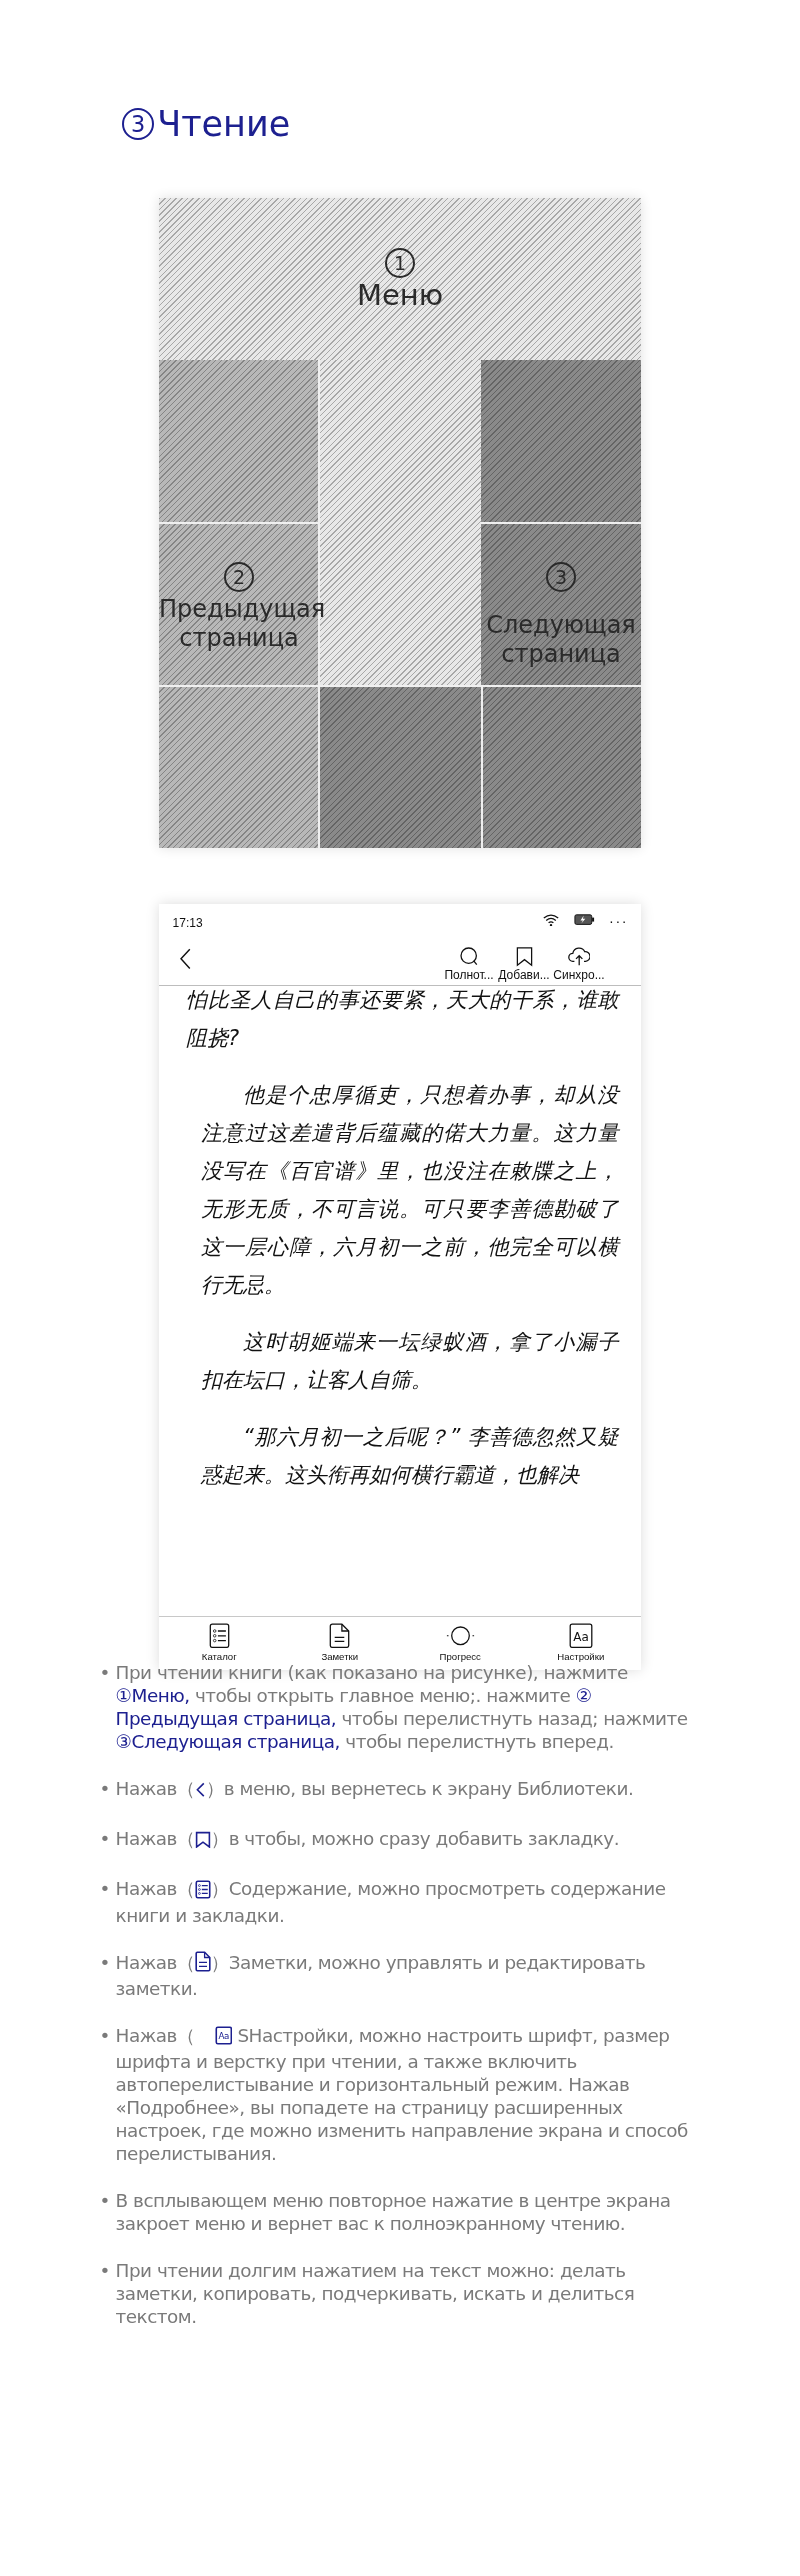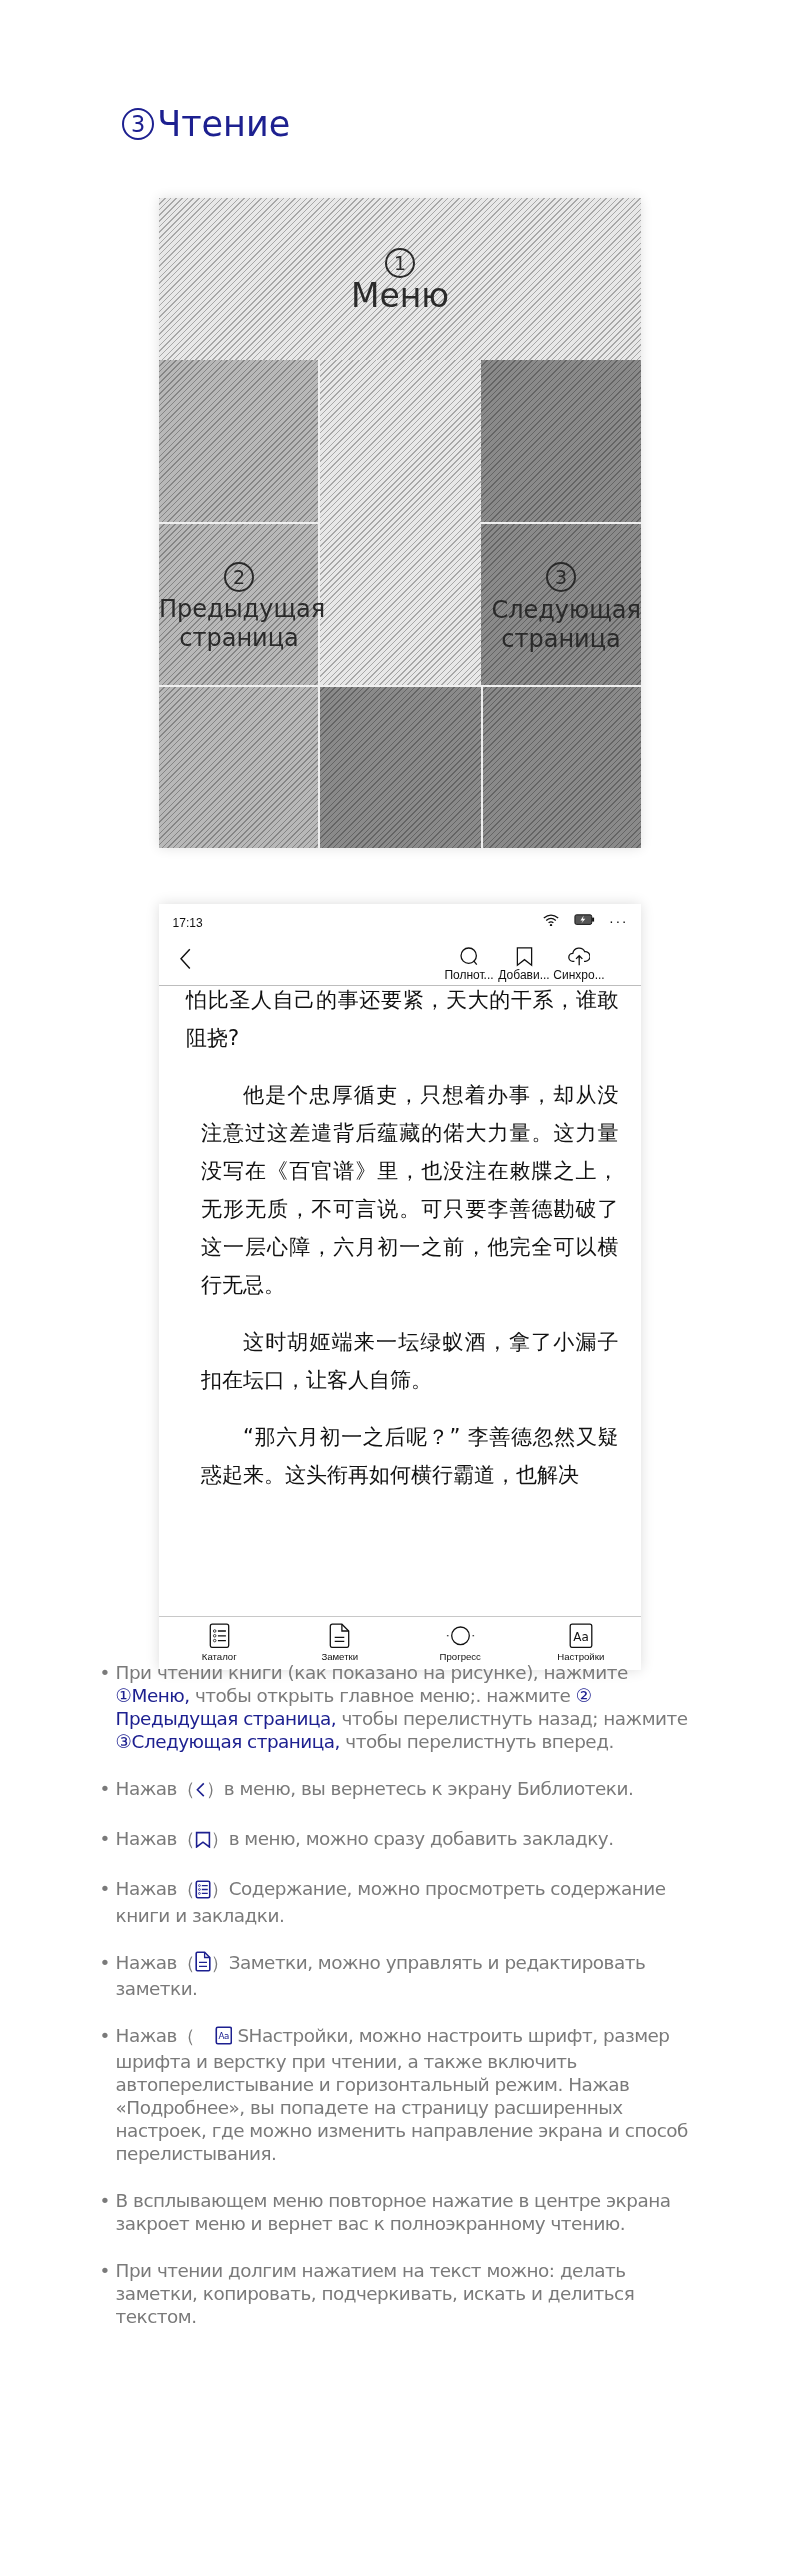--- a/index.html
+++ b/index.html
@@ -23,21 +23,21 @@
 
   
   .device { position: absolute; left: 159px; top: 904px; width: 482px; height: 766px; background: #fff; box-shadow: 0 0 12.8px rgba(0,0,0,0.14); overflow: hidden; }
   .status { position: absolute; left: 0; right: 0; top: 0; height: 32px; font-size: 12px; color: #111; }
   .status .time { position: absolute; left: 13.6px; top: 12px; }
   .status .icons { position: absolute; right: 12.8px; top: 9.6px; display: flex; gap: 14.4px; align-items: center; }
   .topbar { position: absolute; left: 0; right: 0; top: 32px; height: 50px; border-bottom: 1.6px solid #bdbdbd; }
   .back { position: absolute; left: 17.6px; top: 9.6px; width: 24px; height: 29px; cursor: pointer; }
   .tb-btn { position: absolute; top: 9.6px; width: 56px; text-align: center; font-size: 12px; color: #111; cursor: pointer; }
   .tb-btn svg { display: block; margin: 0 auto 1.6px; }
-  .page { position: absolute; left: 27px; right: 22.4px; top: 80px; font-family: "DejaVu Sans", sans-serif; font-size: 21px; line-height: 38px; color: #111; }
+  .page { position: absolute; left: 27px; right: 22.4px; top: 80px; font-family: "DejaVu Sans", sans-serif; font-size: 21px; line-height: 38px; color: #111; font-style: italic; }
   .page p { margin-bottom: 19px; text-align: justify; }
   .page p.ind { text-indent: 42px; margin-left: 15px; }
   .bottombar { position: absolute; left: 0; right: 0; bottom: 0; height: 54px; border-top: 1.6px solid #c8c8c8; background: #fff; display: flex; }
   .bb-btn { flex: 1; text-align: center; font-size: 9.6px; color: #111; padding-top: 5.6px; cursor: pointer; }
   .bb-btn svg { display: block; margin: 0 auto 3.2px; }
 
   
   .bullets { position: absolute; left: 98px; top: 1616px; width: 592px; font-size: 18.4px; line-height: 23px; color: #7a7a7a; font-family: "DejaVu Sans", sans-serif; letter-spacing: -0.5px; margin-top: 45px; }
   .bullet { position: relative; padding-left: 17.6px; margin-bottom: 24px; }
   .bullet::before { content: "•"; position: absolute; left: 1.6px; top: 0; color: #7a7a7a; }
@@ -69,30 +69,30 @@
   <div class="zone z-dark" style="left:160px;top:488px;width:162px;height:162px;"></div>
 
   <div class="gridline-v" style="left:159px;top:162px;height:488px;"></div>
   <div class="gridline-v" style="left:322px;top:488px;height:162px;"></div>
   <div class="gridline-h" style="left:0;top:324px;width:160px;"></div>
   <div class="gridline-h" style="left:322px;top:324px;width:160px;"></div>
   <div class="gridline-h" style="left:0;top:487px;width:482px;"></div>
 
   <div class="zone-label" style="left:0;width:482px;top:50px;">
     <div><span class="circ">1</span></div>
-    <div class="zone-text" style="font-size:33px;">Меню</div>
+    <div class="zone-text" style="font-size:29px;">Меню</div>
   </div>
   <div class="zone-label" style="left:0;width:160px;top:364px;">
     <div><span class="circ">2</span></div>
     <div class="zone-text">Предыдущая</div>
     <div class="zone-text" style="margin-top:0;">страница</div>
   </div>
   <div class="zone-label" style="left:322px;width:160px;top:364px;">
     <div><span class="circ">3</span></div>
-    <div class="zone-text" style="margin-top:4px;text-align:right;">Следующая</div>
+    <div class="zone-text" style="margin-top:19px;">Следующая</div>
     <div class="zone-text" style="margin-top:0;">страница</div>
   </div>
 </div>
 
 <div class="device">
   <div class="status">
     <span class="time">17:13</span>
     <div class="icons">
       <span>
         <svg width="16" height="12.8" viewBox="0 0 20 16">
@@ -191,21 +191,21 @@
     <span>При чтении книги (как показано на рисунке), нажмите </span><span class="hl">①Меню,</span><span> чтобы открыть главное меню;. нажмите </span><span class="hl">② Предыдущая страница,</span><span> чтобы перелистнуть назад; нажмите </span><span class="hl">③Следующая страница,</span><span> чтобы перелистнуть вперед.</span>
   </div>
   <div class="bullet">
     <span>Нажав（</span><span class="inl-icon"><svg width="11.2" height="17.6" viewBox="0 0 14 22">
           <path d="M11 3 L3 11 L11 19" fill="none" stroke="#1d2090" stroke-width="2"></path>
         </svg></span><span>）в меню, вы вернетесь к экрану Библиотеки.</span>
   </div>
   <div class="bullet">
     <span>Нажав（</span><span class="inl-icon"><svg width="16" height="17.6" viewBox="0 0 20 22">
           <path d="M2 2 H18 V20 L10 14 L2 20 Z" fill="none" stroke="#1d2090" stroke-width="2"></path>
-        </svg></span><span>）в меню, можно сразу добавить закладку.</span>
+        </svg></span><span>）в чтобы, можно сразу добавить закладку.</span>
   </div>
   <div class="bullet">
     <span>Нажав（</span><span class="inl-icon"><svg width="16" height="19" viewBox="0 0 20 24">
           <rect x="1.5" y="1.5" width="17" height="21" rx="2" fill="none" stroke="#1d2090" stroke-width="2"></rect>
           <circle cx="5.5" cy="7" r="1.2" fill="none" stroke="#1d2090"></circle>
           <circle cx="5.5" cy="12" r="1.2" fill="none" stroke="#1d2090"></circle>
           <circle cx="5.5" cy="17" r="1.2" fill="none" stroke="#1d2090"></circle>
           <path d="M8.5 7 H16 M8.5 12 H16 M8.5 17 H16" stroke="#1d2090" stroke-width="1.6"></path>
         </svg></span><span>）Содержание, можно просмотреть содержание книги и закладки.</span>
   </div>

